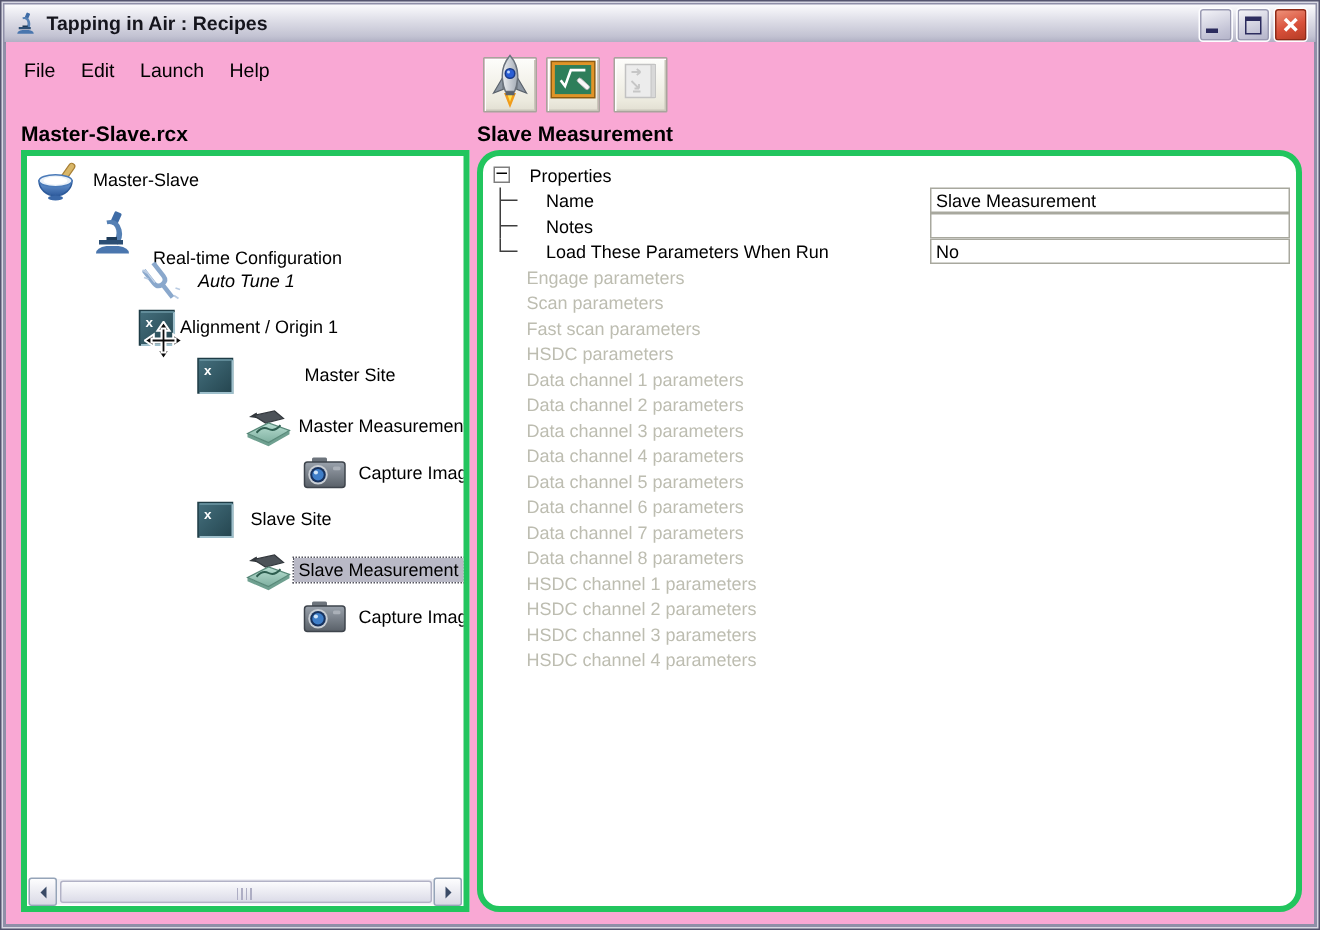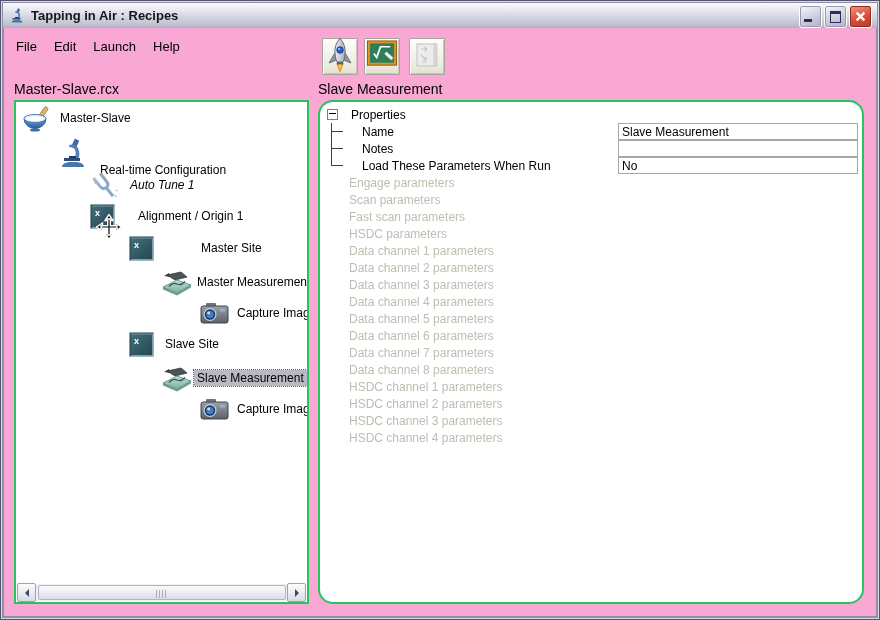--- a/index.html
+++ b/index.html
@@ -22,24 +22,24 @@
   .content{position:absolute;left:4px;right:4px;top:28px;bottom:4px;background:#f9a8d4;}
   .menubar{position:absolute;left:12px;top:8px;height:20px;display:flex;align-items:center;font-size:13px;color:#000;}
   .menu-item{margin-right:17px;cursor:default;}
   .toolbar{position:absolute;left:318px;top:10px;display:flex;}
   .tb{width:34px;height:35px;margin-right:6px;border:1px solid #a8a49c;border-radius:1px;
     background:linear-gradient(#fdfdfb,#eceade 80%,#e2dfd2);
     box-shadow:inset 1px 1px 0 #fff, inset -1px -1px 0 #cac6ba;
     display:flex;align-items:center;justify-content:center;}
   .tb.disabled{margin-left:3px;}
   
-  .panel-header{position:absolute;top:53px;font-weight:normal;font-size:14px;color:#000;}
+  .panel-header{position:absolute;top:53px;font-weight:bold;font-size:14px;color:#000;}
   #left-header{left:10px;}
   #right-header{left:314px;}
-  .panel{position:absolute;top:72px;background:#fff;border:2px solid #22c55e;}
+  .panel{position:absolute;top:72px;background:#fff;border:4px solid #22c55e;}
   #left-panel{left:10px;width:291px;height:500px;}
   #right-panel{left:314px;width:542px;height:500px;border-radius:15px;}
   
   #tree{position:relative;width:100%;height:100%;overflow:hidden;}
   .ticon{position:absolute;width:34px;height:30px;display:flex;align-items:center;justify-content:flex-start;}
   .tlabel{position:absolute;font-size:12px;white-space:nowrap;padding:1px 3px;color:#000;}
   .tlabel.sel{background:#b9b9c6;outline:1px dotted #55555f;}
   
   #prop-rows{position:absolute;left:0;top:0;right:0;padding-top:4px;font-size:12px;color:#000;}
   .prow{height:17px;display:flex;align-items:center;white-space:nowrap;}
@@ -193,21 +193,21 @@
                   <stop offset="0" stop-color="#45707e"></stop>
                   <stop offset="1" stop-color="#24454f"></stop>
                 </linearGradient>
               </defs>
    <rect x="1" y="1" width="23" height="23" fill="url(#gx)" stroke="#1e3c46"></rect>
    <path d="M24 2 V24 H2" stroke="#9fc0cc" fill="none" stroke-width="1.4"></path>
    <path d="M2 2 H24" stroke="#6e99a6" fill="none" stroke-width="1"></path>
    <text x="5" y="12" font-size="9" font-weight="bold" fill="#fff" font-family="Liberation Sans, sans-serif">x</text>
  </svg>
           </div>
-          <span class="tlabel" style="left: 119px; top: 106px;">Alignment / Origin 1</span>
+          <span class="tlabel" style="left: 99px; top: 106px;">Alignment / Origin 1</span>
           <div class="ticon" style="left: 113px; top: 132px;">
             <svg width="27" height="27" viewBox="0 0 27 27">
    <defs>
                 <linearGradient id="gx" x1="0" y1="0" x2="1" y2="1">
                   <stop offset="0" stop-color="#45707e"></stop>
                   <stop offset="1" stop-color="#24454f"></stop>
                 </linearGradient>
               </defs>
    <rect x="1" y="1" width="23" height="23" fill="url(#gx)" stroke="#1e3c46"></rect>
    <path d="M24 2 V24 H2" stroke="#9fc0cc" fill="none" stroke-width="1.4"></path>

